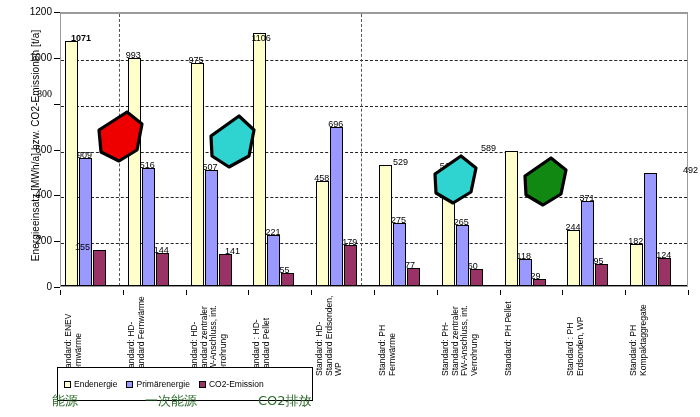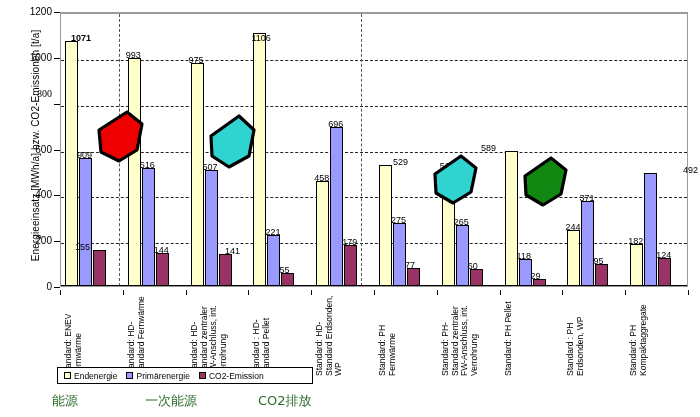--- a/index.html
+++ b/index.html
@@ -52,21 +52,21 @@
     font-size:8.5px;line-height:9.5px;
     transform-origin:0 0;
     transform:rotate(-90deg) translate(-86px,0);
     text-align:left;
     white-space:pre-line;
   }
   .tickmark{position:absolute;top:0;width:0;height:5px;border-left:1px solid #000;}
 
   
   #legend{
-    position:absolute;left:57px;top:367px;width:256px;height:17px;
+    position:absolute;left:57px;top:367px;width:256px;height:34px;
     border:1px solid #000;background:#fff;
     display:flex;align-items:center;gap:9px;padding:0 6px;box-sizing:border-box;
   }
   .lgitem{display:flex;align-items:center;gap:3px;font-size:8.5px;white-space:nowrap;}
   .swatch{width:7px;height:7px;border:1px solid #000;box-sizing:border-box;}
   .sw-e{background:#ffffcc;}
   .sw-p{background:#9999ff;}
   .sw-c{background:#993366;}
 
   

